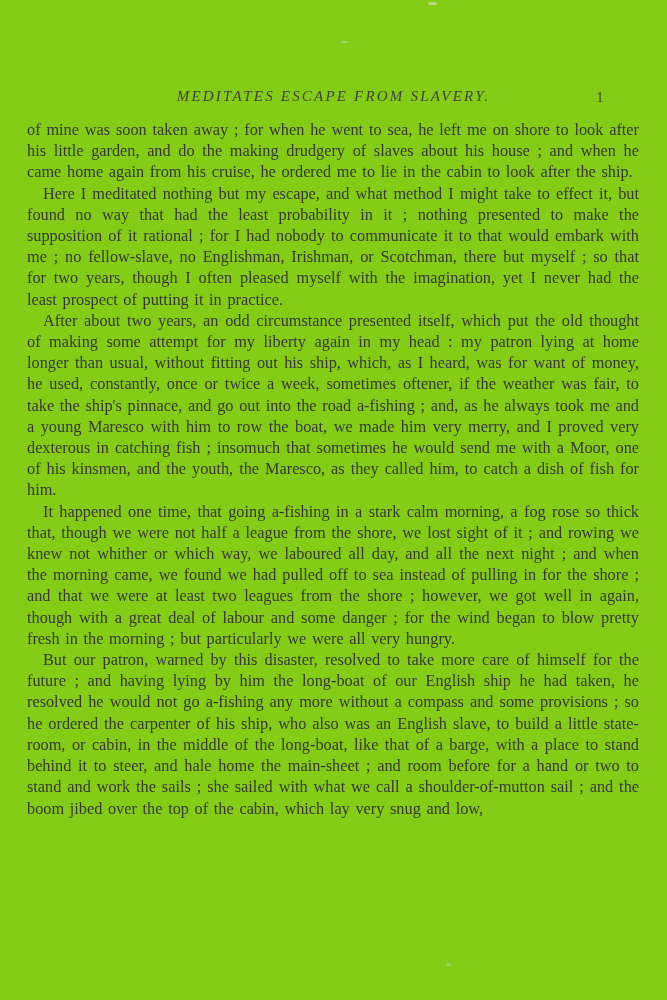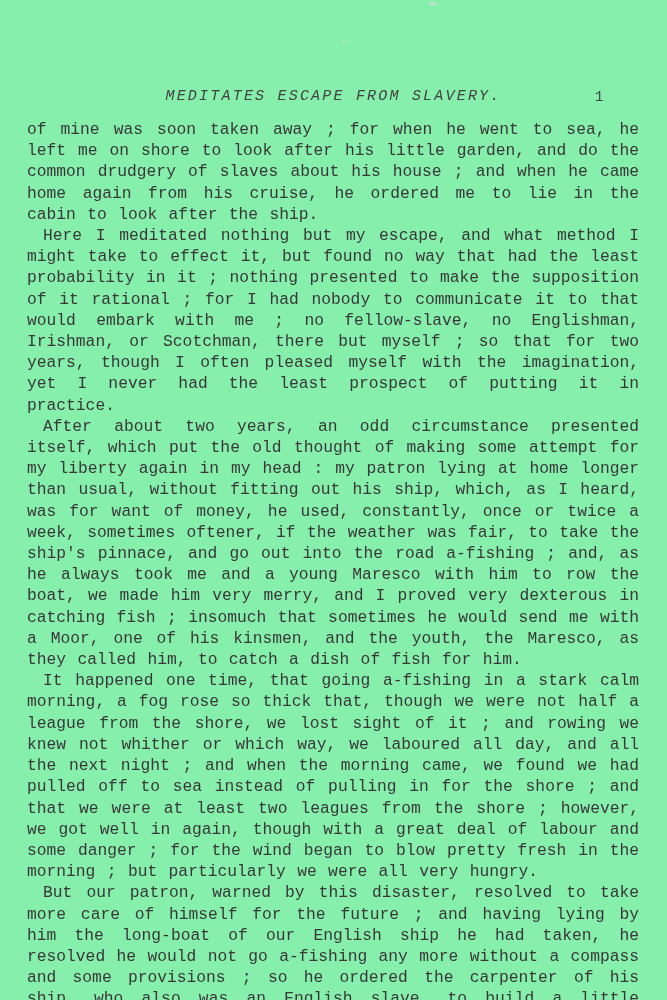--- a/index.html
+++ b/index.html
@@ -4,23 +4,23 @@
 <style>
   html, body {
     margin: 0;
     padding: 0;
     background: #ffffff;
   }
   .page {
     position: relative;
     width: 667px;
     height: 1000px;
-    background: #86efac;
+    background: #84cc16;
     overflow: hidden;
-    font-family: Liberation Mono, monospace;
+    font-family: Liberation Serif, serif;
     color: #3a3a3a;
   }
   .running-head {
     position: absolute;
     top: 88px;
     left: 0;
     right: 0;
     text-align: center;
     font-style: italic;
     font-size: 15px;
@@ -63,21 +63,21 @@
 </head>
 <body>
 
 <div class="page">
 
   <div class="running-head">MEDITATES ESCAPE FROM SLAVERY.</div>
 
   <div class="folio">1</div>
 
   <div class="text-block">
-    <p class="para">of mine was soon taken away ; for when he went to sea, he left me on shore to look after his little garden, and do the common drudgery of slaves about his house ; and when he came home again from his cruise, he ordered me to lie in the cabin to look after the ship.</p>
+    <p class="para">of mine was soon taken away ; for when he went to sea, he left me on shore to look after his little garden, and do the making drudgery of slaves about his house ; and when he came home again from his cruise, he ordered me to lie in the cabin to look after the ship.</p>
     <p class="para indent">Here I meditated nothing but my escape, and what method I might take to effect it, but found no way that had the least probability in it ; nothing presented to make the supposition of it rational ; for I had nobody to communicate it to that would embark with me ; no fellow-slave, no Englishman, Irishman, or Scotchman, there but myself ; so that for two years, though I often pleased myself with the imagination, yet I never had the least prospect of putting it in practice.</p>
     <p class="para indent">After about two years, an odd circumstance presented itself, which put the old thought of making some attempt for my liberty again in my head : my patron lying at home longer than usual, without fitting out his ship, which, as I heard, was for want of money, he used, constantly, once or twice a week, sometimes oftener, if the weather was fair, to take the ship's pinnace, and go out into the road a-fishing ; and, as he always took me and a young Maresco with him to row the boat, we made him very merry, and I proved very dexterous in catching fish ; insomuch that sometimes he would send me with a Moor, one of his kinsmen, and the youth, the Maresco, as they called him, to catch a dish of fish for him.</p>
     <p class="para indent">It happened one time, that going a-fishing in a stark calm morning, a fog rose so thick that, though we were not half a league from the shore, we lost sight of it ; and rowing we knew not whither or which way, we laboured all day, and all the next night ; and when the morning came, we found we had pulled off to sea instead of pulling in for the shore ; and that we were at least two leagues from the shore ; however, we got well in again, though with a great deal of labour and some danger ; for the wind began to blow pretty fresh in the morning ; but particularly we were all very hungry.</p>
     <p class="para indent">But our patron, warned by this disaster, resolved to take more care of himself for the future ; and having lying by him the long-boat of our English ship he had taken, he resolved he would not go a-fishing any more without a compass and some provisions ; so he ordered the carpenter of his ship, who also was an English slave, to build a little state-room, or cabin, in the middle of the long-boat, like that of a barge, with a place to stand behind it to steer, and hale home the main-sheet ; and room before for a hand or two to stand and work the sails ; she sailed with what we call a shoulder-of-mutton sail ; and the boom jibed over the top of the cabin, which lay very snug and low,</p>
   </div>
 
   <div class="artifact a1"></div>
   <div class="artifact a2"></div>
   <div class="artifact a3"></div>
 

